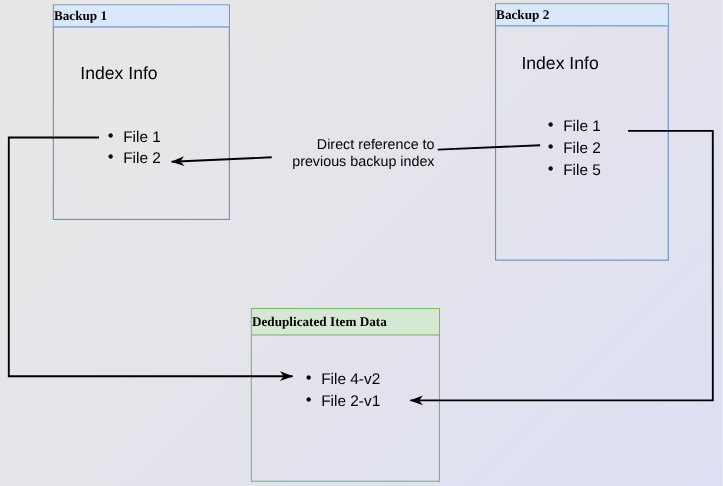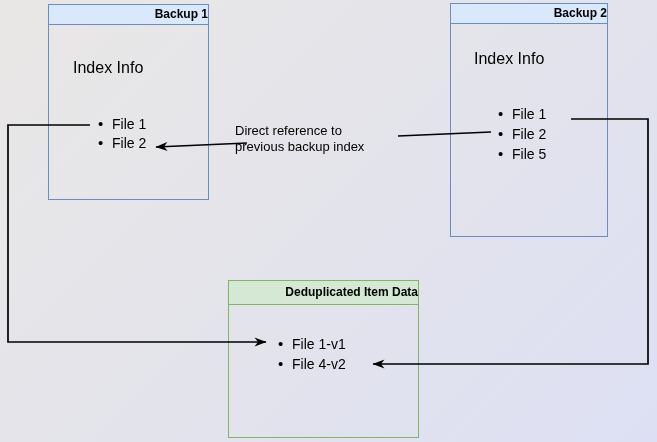--- a/index.html
+++ b/index.html
@@ -18,23 +18,24 @@
   .box {
     position: absolute;
     box-sizing: border-box;
     background: transparent;
   }
   .box.blue  { border: 1.5px solid var(--blue-border, #6c8ebf); }
   .box.green { border: 1.5px solid var(--green-border, #82b366); }
   .hdr {
     box-sizing: border-box;
     width: 100%;
-    text-align: right;
+    text-align: left;
     font-weight: bold;
     font-size: 12px;
+    font-family: Liberation Serif, serif;
   }
   .box.blue .hdr {
     height: 20px;
     line-height: 18.5px;
     background: var(--blue-fill, #dae8fc);
     border-bottom: 1.5px solid var(--blue-border, #6c8ebf);
   }
   .box.green .hdr {
     height: 24px;
     line-height: 22.5px;
@@ -63,21 +64,21 @@
     position: absolute;
     left: 0;
     top: -1px;
     font-size: 15px;
   }
   .annotation {
     position: absolute;
     left: 235px;
     top: 123px;
     width: 160px;
-    text-align: left;
+    text-align: right;
     font-size: 13px;
     line-height: 16px;
     white-space: pre-line;
   }
   svg.wires {
     position: absolute;
     left: 0;
     top: 0;
     z-index: 5;
     pointer-events: none;
@@ -105,25 +106,25 @@
   <div class="box blue" style="left:450px; top:3px; width:158px; height:234px;">
     <div class="hdr">Backup 2</div>
     <div class="section-label" style="left:23px; top:46px;">Index Info</div>
     <ul class="files" style="left:47px; top:101px; line-height:19.8px;">
       <li>File 1</li>
       <li>File 2</li>
       <li>File 5</li>
     </ul>
   </div>
 
-  <div class="box green" style="left:228px; top:280px; width:191px; height:158px;">
+  <div class="box green" style="left:228px; top:280px; width:172px; height:158px;">
     <div class="hdr">Deduplicated Item Data</div>
     <ul class="files" style="left:49px; top:54px; line-height:19.5px;">
-      <li>File 1-v1</li>
       <li>File 4-v2</li>
+      <li>File 2-v1</li>
     </ul>
   </div>
 
   <div class="annotation">Direct reference to
 previous backup index</div>
 
   <svg class="wires" width="657" height="442" viewBox="0 0 657 442">
     <defs>
       <marker id="arrow" markerUnits="userSpaceOnUse" markerWidth="14" markerHeight="10" refX="12.5" refY="5" orient="auto">
         <path d="M1,0.6 L13,5 L1,9.4 L4.5,5 Z" fill="#000"></path>

